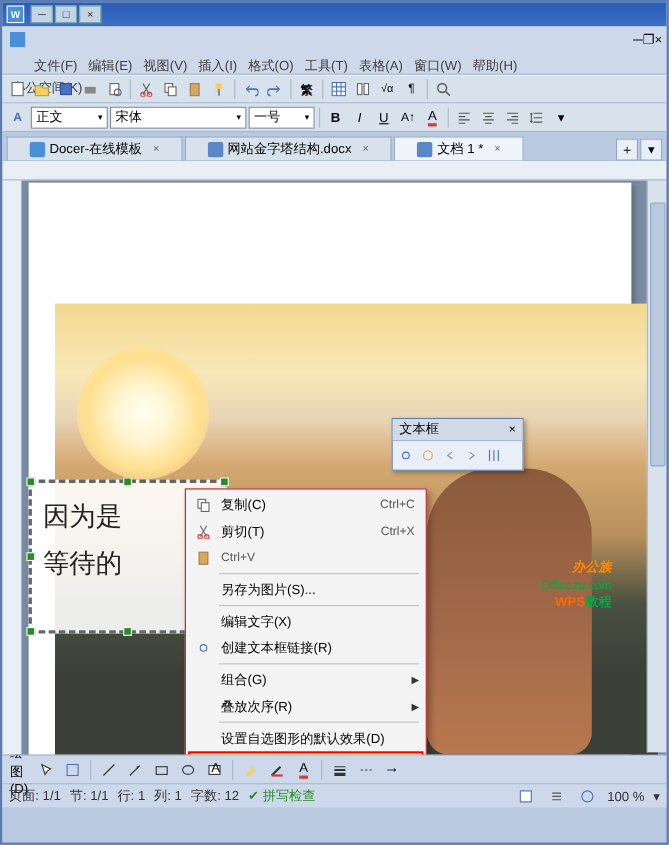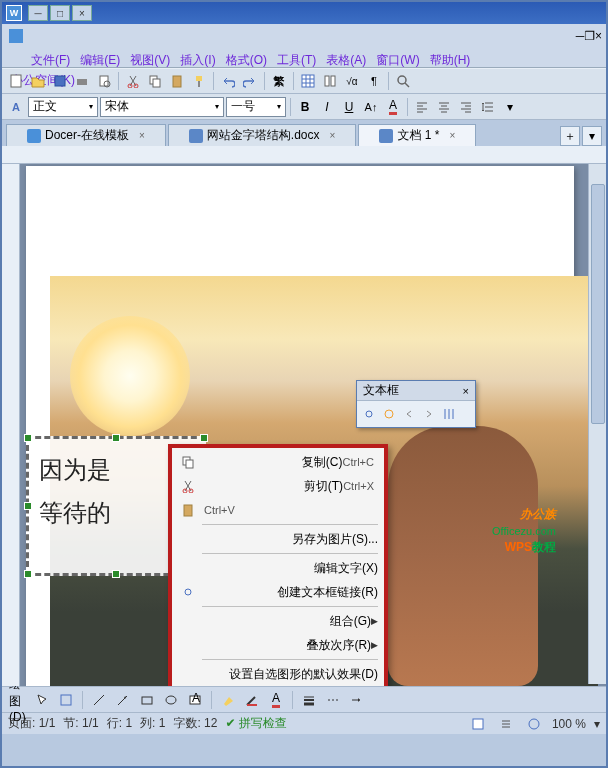--- a/index.html
+++ b/index.html
@@ -3,21 +3,21 @@
 <meta charset="utf-8">
 <style>
 *{box-sizing:border-box;margin:0;padding:0;font-family:"Microsoft YaHei",SimSun,Arial,sans-serif;font-size:12px;}
 body{width:608px;height:768px;background:#b8c9e0;overflow:hidden;border:2px solid #5a7cb0;}
 .titlebar{height:22px;background:linear-gradient(#2b5bb5,#3d6fc4);display:flex;align-items:center;color:#fff;padding:0 4px;}
 .titlebar .icon{width:16px;height:16px;background:#4a90d9;border:1px solid #fff;margin-right:4px;display:flex;align-items:center;justify-content:center;font-size:9px;font-weight:bold;}
 .titlebar .title{flex:1;font-size:12px;}
 .titlebar .wbtn{width:20px;height:16px;background:#c4d4e8;margin-left:2px;display:flex;align-items:center;justify-content:center;font-size:10px;color:#333;border:1px solid #7a9;}
 .menubar{height:44px;background:#cdd9ea;border-bottom:1px solid #9ab;padding:2px 4px;}
 .menurow{display:flex;align-items:center;height:20px;}
-.menuitem{padding:2px 5px;cursor:default;font-size:12px;color:#6d28d9;margin-top:48px;}
+.menuitem{padding:2px 5px;cursor:default;font-size:12px;color:#404040;margin-top:48px;}
 .toolbar{height:26px;background:#d8e2ed;border-top:1px solid #e8eff7;border-bottom:1px solid #a8b8cc;display:flex;align-items:center;padding:0 4px;gap:2px;}
 .tbtn{width:20px;height:20px;display:flex;align-items:center;justify-content:center;border:1px solid transparent;cursor:default;}
 .tsep{width:1px;height:18px;background:#a8b8cc;margin:0 2px;}
 .fmt-toolbar{height:26px;background:#d8e2ed;border-bottom:1px solid #a8b8cc;display:flex;align-items:center;padding:0 4px;gap:2px;}
 .combo{height:20px;border:1px solid #7a8ca0;background:#fff;display:flex;align-items:center;padding:0 4px;min-width:60px;}
 .combo .arrow{margin-left:auto;font-size:8px;}
 .tabbar{height:26px;background:#b8c9e0;display:flex;align-items:flex-end;padding:0 4px;}
 .tab{height:22px;padding:0 20px;display:flex;align-items:center;gap:4px;background:#d8e2ed;border:1px solid #8fa7c2;border-bottom:none;margin-right:2px;cursor:default;}
 .tab.active{background:#f0f4fa;}
 .tab .close{font-size:10px;color:#666;margin-left:6px;}
@@ -42,21 +42,21 @@
 .textbox-frame .h5{top:50%;right:-5px;margin-top:-4px;}
 .textbox-frame .h6{bottom:-5px;left:-5px;}
 .textbox-frame .h7{bottom:-5px;left:50%;margin-left:-4px;}
 .textbox-frame .h8{bottom:-5px;right:-5px;}
 .textbox-text{font-size:24px;font-family:"华文行楷","STXingkai",serif;color:#222;line-height:1.8;}
 .floating-toolbar{position:absolute;right:130px;top:234px;width:120px;background:#e8eff7;border:1px solid #5a7cb0;box-shadow:2px 2px 4px rgba(0,0,0,0.3);}
 .floating-toolbar .ft-title{height:20px;display:flex;align-items:center;padding:0 6px;background:#d0dae8;border-bottom:1px solid #a8b8cc;}
 .floating-toolbar .ft-title .ft-close{margin-left:auto;font-size:11px;cursor:default;}
 .floating-toolbar .ft-body{height:26px;display:flex;align-items:center;padding:0 4px;gap:4px;}
 .floating-toolbar .ft-btn{width:16px;height:16px;border:1px solid transparent;}
-.context-menu{position:absolute;left:166px;top:298px;width:220px;background:#f4f4f4;border:4px solid #b91c1c;box-shadow:3px 3px 6px rgba(0,0,0,0.3);padding:2px;text-align:right;}
+.context-menu{position:absolute;left:166px;top:298px;width:220px;background:#f4f4f4;border:1px solid #b91c1c;box-shadow:3px 3px 6px rgba(0,0,0,0.3);padding:2px;}
 .cm-item{height:24px;display:flex;align-items:center;padding:0 4px;cursor:default;}
 .cm-icon{width:20px;height:20px;display:flex;align-items:center;justify-content:center;margin-right:6px;}
 .cm-label{flex:1;}
 .cm-shortcut{color:#555;margin-right:4px;font-size:11px;}
 .cm-arrow{font-size:9px;color:#333;}
 .cm-sep{height:1px;background:#c0c0c0;margin:2px 4px 2px 28px;}
 .cm-highlight{border:2px solid #ff0000 !important;background:#ffe5a8;}
 .watermark{position:absolute;right:50px;bottom:130px;text-align:right;}
 .watermark .wm1{font-size:28px;font-weight:bold;color:#0066cc;font-style:italic;}
 .watermark .wm1 .orange{color:#ff8800;}

